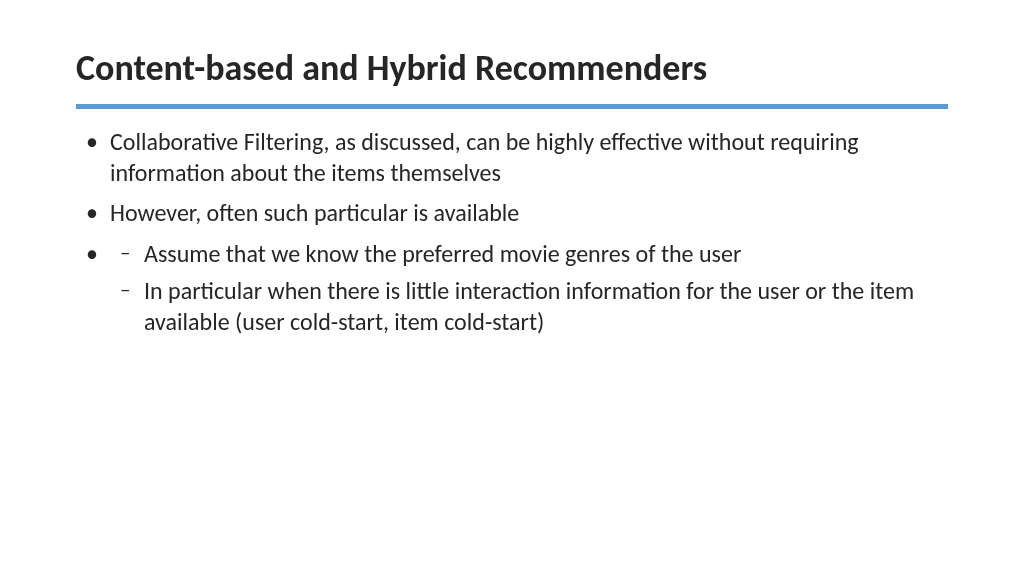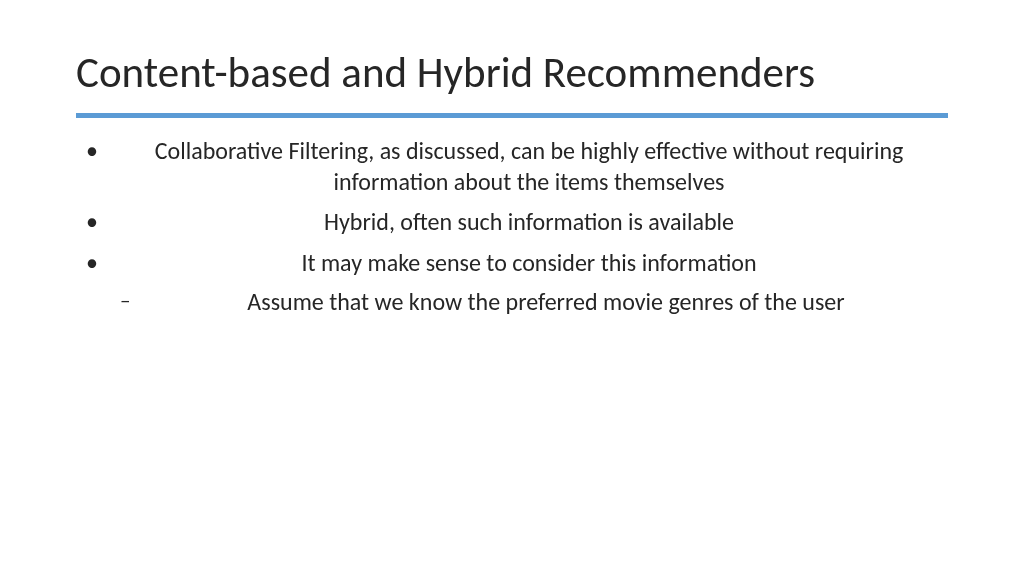--- a/index.html
+++ b/index.html
@@ -10,35 +10,34 @@
     body {
       width: 1024px;
       height: 576px;
       background: #ffffff;
       font-family: Calibri, "Segoe UI", Arial, sans-serif;
       color: #262626;
       padding: 46px 76px 40px 76px;
       overflow: hidden;
     }
     .title {
-      font-size: 43px;
-      font-weight: 400;
+      font-size: 36px;
+      font-weight: 700;
       color: #262626;
       margin-bottom: 14px;
       letter-spacing: 0px;
     }
     .divider {
       height: 5px;
       background: #5b9bd5;
       margin-bottom: 18px;
     }
     ul.bullets {
       list-style: none;
       padding-left: 0;
-      text-align: center;
     }
     ul.bullets > li {
       position: relative;
       padding-left: 34px;
       font-size: 24px;
       line-height: 1.28;
       margin-bottom: 10px;
       color: #262626;
     }
     ul.bullets > li::before {
@@ -75,23 +74,25 @@
 <body>
 
 <h1 class="title">Content-based and Hybrid Recommenders</h1>
 <div class="divider"></div>
 
 <ul class="bullets">
   <li>
     <span>Collaborative Filtering, as discussed, can be highly effective without requiring information about the items themselves</span>
   </li>
   <li>
-    <span>Hybrid, often such information is available</span>
+    <span>However, often such particular is available</span>
   </li>
   <li>
-    <span>It may make sense to consider this information</span>
     <ul class="sub">
       <li>
         <span>Assume that we know the preferred movie genres of the user</span>
+      </li>
+      <li>
+        <span>In particular when there is little interaction information for the user or the item available (user cold-start, item cold-start)</span>
       </li>
     </ul>
   </li>
 </ul>
 
 </body></html>

